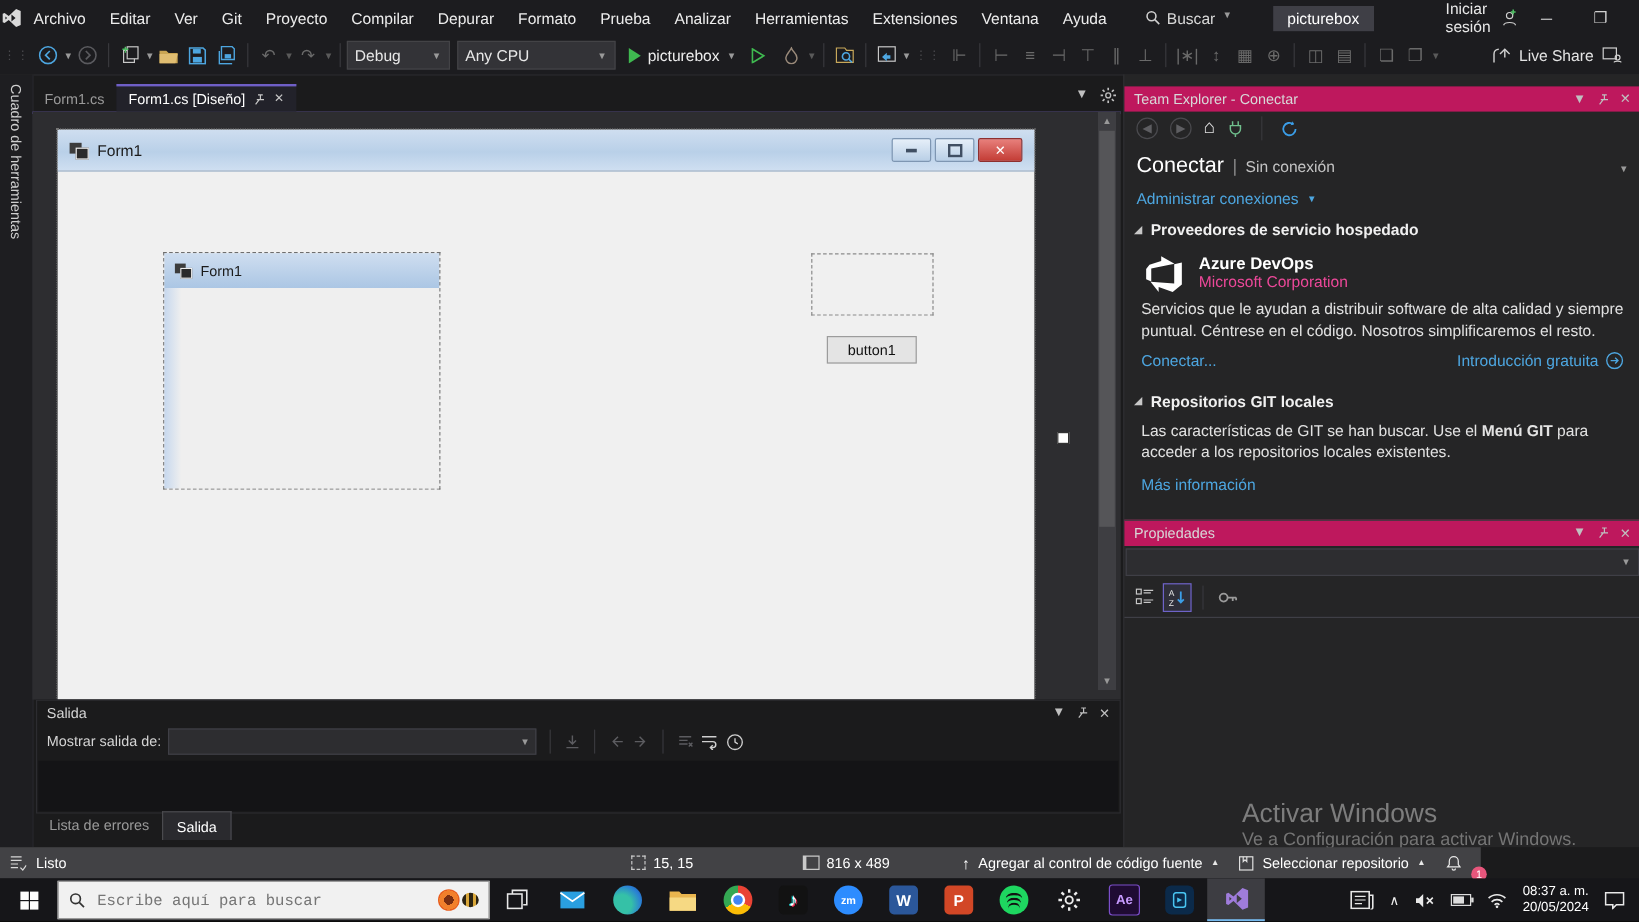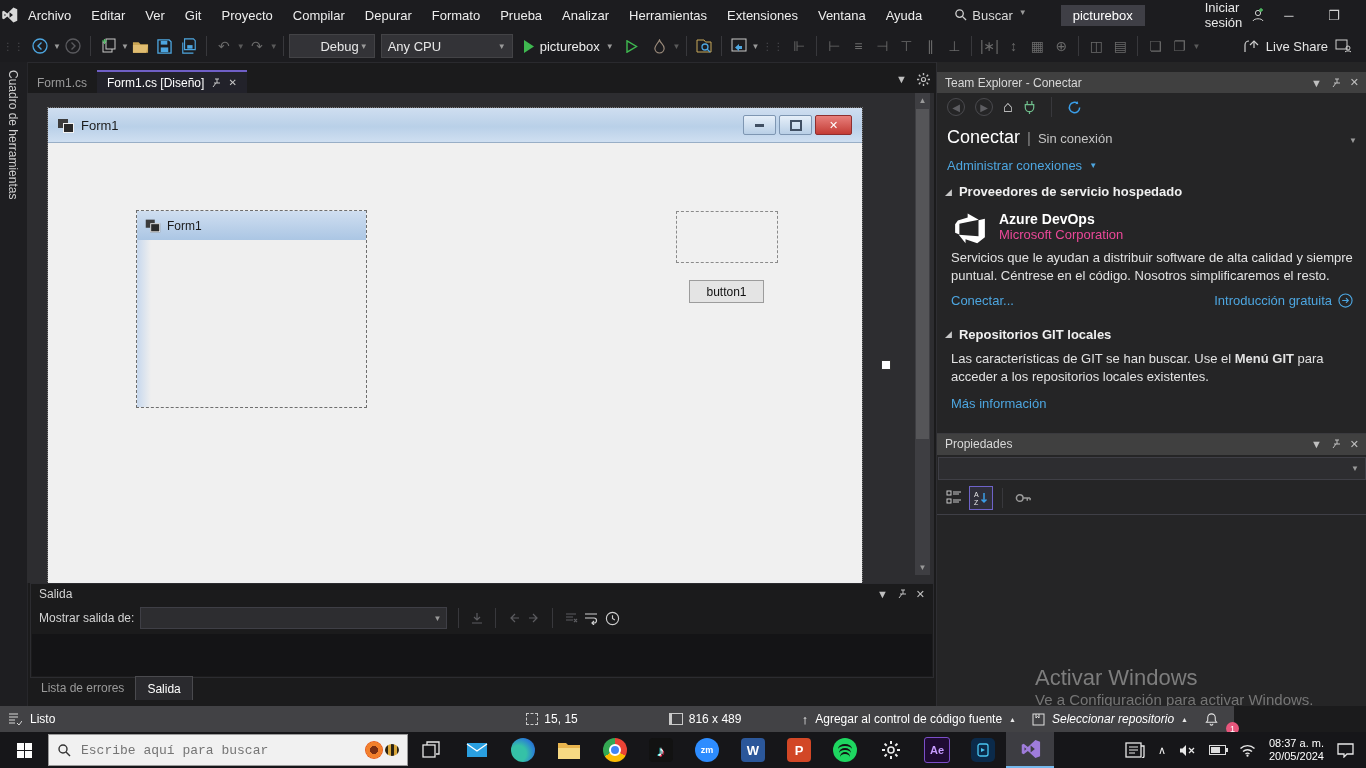--- a/index.html
+++ b/index.html
@@ -67,21 +67,21 @@
   .panel-head .icons{display:flex;gap:9px;color:#c0c0c0;font-size:11px;align-items:center;}
   .out-toolbar{height:28px;display:flex;align-items:center;padding:0 8px;gap:6px;}
   .out-combo{width:295px;height:20px;background:#2d2d30;border:1px solid #3f3f46;display:flex;align-items:center;justify-content:flex-end;padding:0 5px;}
   .out-body{position:absolute;left:1px;right:1px;top:50px;bottom:1px;background:#141416;}
   .bottom-tabs{left:30px;top:676px;height:24px;display:flex;align-items:stretch;}
   .btab{display:flex;align-items:center;padding:0 11px;font-size:12px;color:#9a9a9a;}
   .btab.active{color:#ffffff;background:#2a2a2e;border:1px solid #4a4a4e;border-bottom:none;}
 
   
   .rightpanel{left:936px;top:62px;width:430px;height:644px;background:#252526;border-left:1px solid #2e2e32;}
-  .rp-head{height:21px;background:#404040;display:flex;align-items:center;justify-content:space-between;padding:0 8px;font-size:12px;color:#d8d8d8;}
+  .rp-head{height:21px;background:#be185d;display:flex;align-items:center;justify-content:space-between;padding:0 8px;font-size:12px;color:#d8d8d8;}
   .rp-head .icons{display:flex;gap:9px;align-items:center;color:#c0c0c0;font-size:11px;}
   .te-toolbar{height:28px;display:flex;align-items:center;gap:10px;padding:0 10px;}
   .nav-circle{width:16px;height:16px;border:1px solid #4a4a4e;border-radius:50%;display:flex;align-items:center;justify-content:center;color:#5e5e62;font-size:10px;}
   .te-heading{display:flex;align-items:baseline;gap:7px;padding:6px 10px 2px 10px;}
   .te-heading .big{font-size:18px;color:#ffffff;}
   .te-heading .sep{color:#8a8a8a;font-size:15px;}
   .te-heading .small{font-size:13px;color:#c4c4c4;}
   .link{color:#4da6e0;font-size:13px;}
   .section-head{display:flex;align-items:center;gap:7px;color:#f0f0f0;font-weight:bold;font-size:13px;padding:9px 10px 4px 8px;}
   .tri{color:#c8c8c8;font-size:9px;font-weight:normal;}
@@ -220,21 +220,21 @@
           <path d="M2 5v12h12" fill="none" stroke="#4da6e0" stroke-width="1.3"></path>
           <rect x="7" y="8" width="6" height="4" fill="#4da6e0"></rect>
         </svg>
       </span>
     <span class="vr"></span>
     <span class="tool-ic gray">↶</span>
     <span class="drop" style="color:#5a5a5a;">▼</span>
     <span class="tool-ic gray">↷</span>
     <span class="drop" style="color:#5a5a5a;">▼</span>
     <span class="vr"></span>
-    <div class="combo" style="width:72px;justify-content:flex-end;">
+    <div class="combo" style="width:72px;">
       <span>Debug</span>
       <span class="drop">▼</span>
     </div>
     <div class="combo" style="width:118px;margin-left:6px;">
       <span>Any CPU</span>
       <span class="drop">▼</span>
     </div>
     <div class="row" style="margin-left:10px;gap:5px;">
       <svg width="12" height="13" viewBox="0 0 12 13">
           <path d="M1 0l10 6.5L1 13z" fill="#3fb950"></path>
@@ -591,21 +591,21 @@
     </span>
     <span class="sb-item" style="margin-left:75px;">
       <span class="size-sq"></span>
       <span>816 x 489</span>
     </span>
     <span class="sb-item" style="margin-left:auto;gap:7px;">
       <span style="font-size:13px;">↑</span>
       <span>Agregar al control de código fuente</span>
       <span class="tri-up">▲</span>
     </span>
-    <span class="sb-item" style="gap:7px;font-style:italic;">
+    <span class="sb-item" style="gap:7px;">
       <span class="ic">
           <svg width="13" height="13" viewBox="0 0 13 13">
             <rect x="1" y="1" width="11" height="11" fill="none" stroke="#e0e0e0"></rect>
             <path d="M4 1v4l1.5-1.5L7 5V1" fill="none" stroke="#e0e0e0"></path>
           </svg>
         </span>
       <span>Seleccionar repositorio</span>
       <span class="tri-up">▲</span>
     </span>
     <span class="sb-item" style="position:relative;width:22px;">

